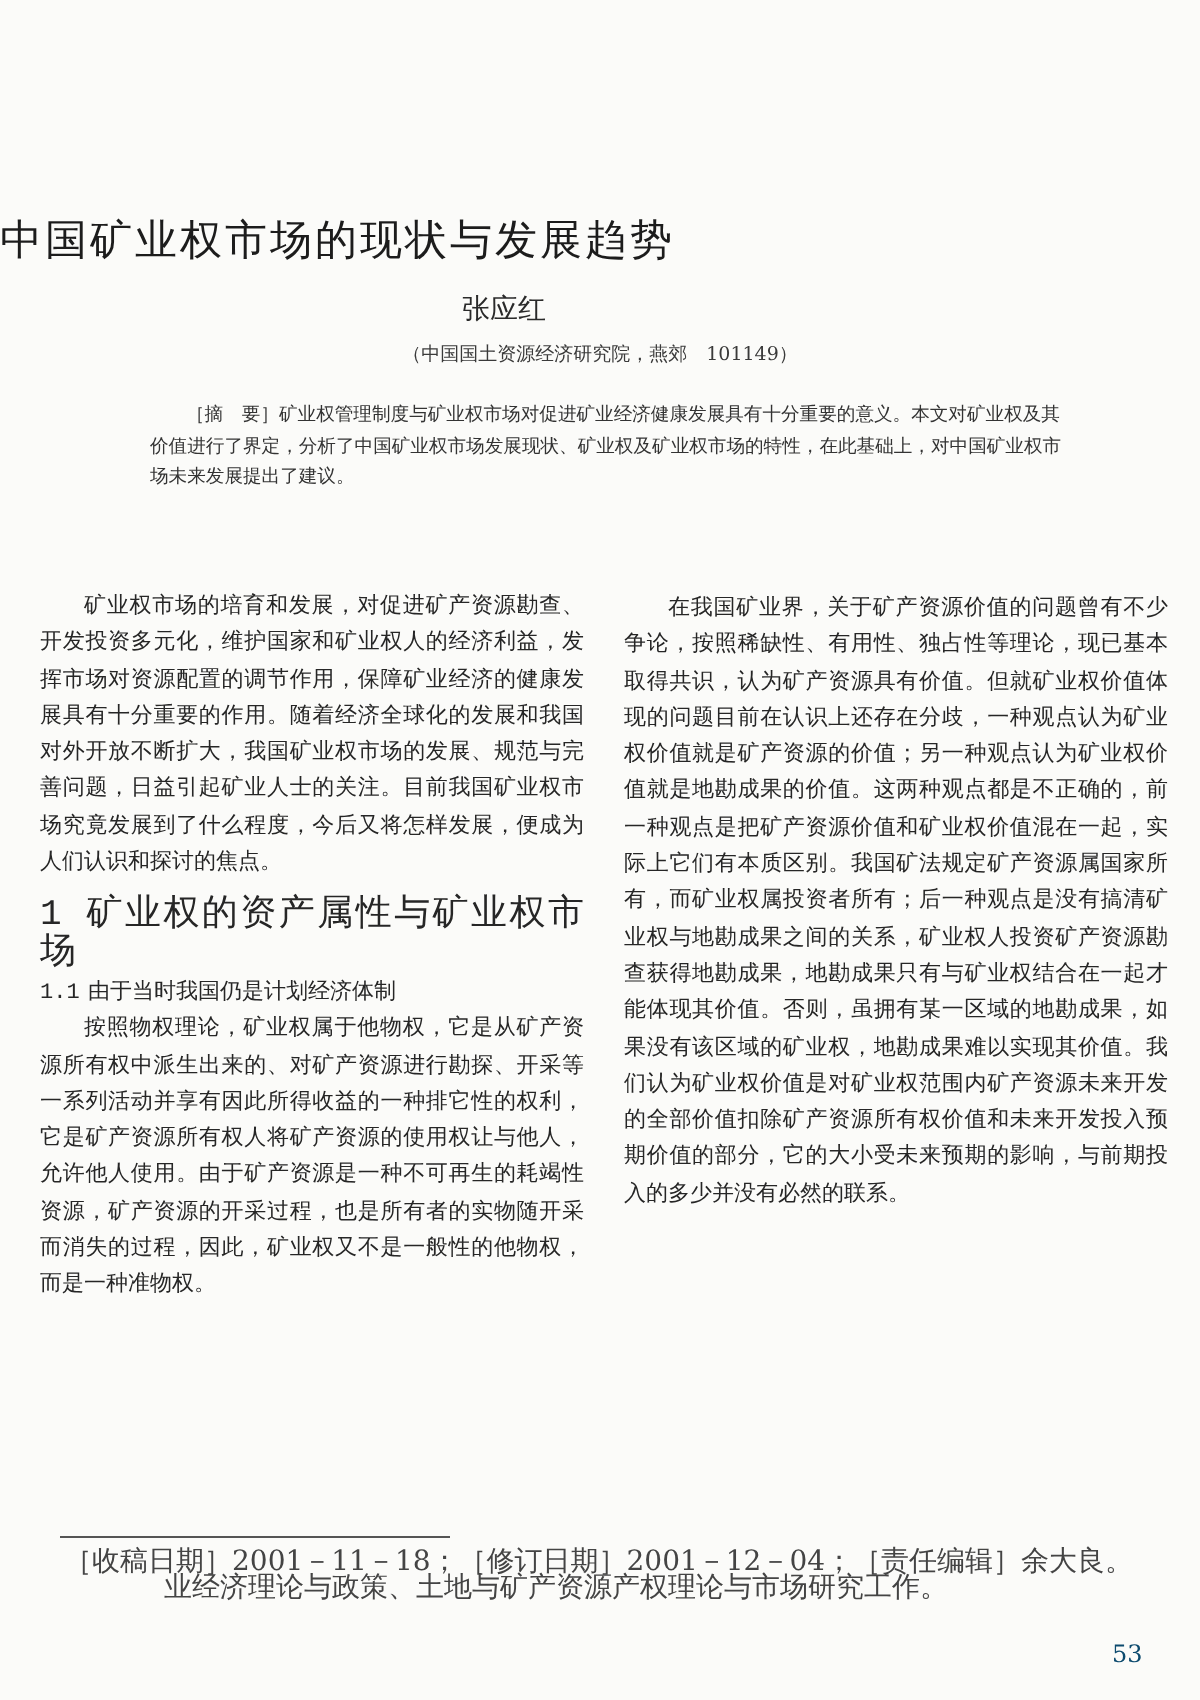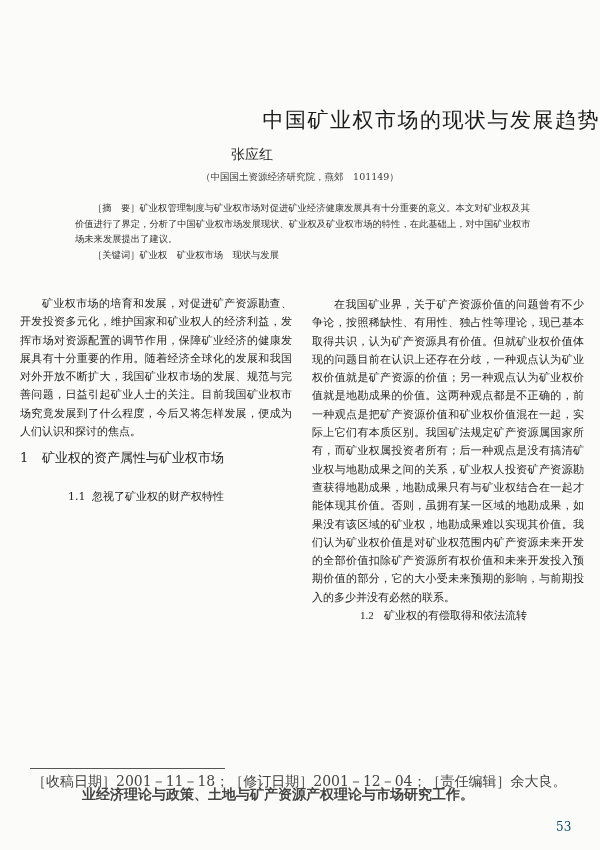--- a/index.html
+++ b/index.html
@@ -1,83 +1,82 @@
 <!DOCTYPE html>
 <html><head>
   <meta charset="utf-8">
   <style>
     html, body { margin: 0; padding: 0; }
     body {
       width: 600px; height: 850px; background: #fbfbf9; position: relative; overflow: hidden;
       font-family: "DejaVu Serif", "Liberation Serif", serif; color: #2a2a2a;
     }
     .title {
-      position: absolute; top: 92px; left: 0; width: 600px; text-align: right;
+      position: absolute; top: 92px; left: 0; width: 600px; text-align: left;
       font-size: 21px; letter-spacing: 1.5px; color: #1c1c1c; font-weight: normal;
     }
     .author {
       position: absolute; top: 146px; left: 0; width: 504px; text-align: center;
       font-size: 14px; color: #2a2a2a;
     }
     .affil {
       position: absolute; top: 171px; left: 0; width: 600px; text-align: center;
       font-size: 9.5px; color: #3a3a3a;
     }
     .abstract {
       position: absolute; top: 200px; left: 75px; width: 460px;
       font-size: 9.3px; line-height: 15.5px; color: #333;
     }
     .abstract p { margin: 0; }
     .abstract .ind { text-indent: 18px; }
     .col {
       position: absolute; top: 295px; width: 272px;
       font-size: 11px; line-height: 18.3px; color: #262626; text-align: justify;
     }
-    .col.left { left: 20px; }
+    .col.left { left: 20px; font-family: Liberation Mono, monospace; }
     .col.right { left: 312px; font-family: Liberation Serif, serif; }
     .col p { margin: 0; text-indent: 22px; }
-    .h1 { font-size: 13px; margin: 8px 0 20px 0; text-indent: 0; }
+    .h1 { font-size: 18px; margin: 8px 0 2px 0; text-indent: 0; }
     .h1 .num { display: inline-block; width: 22px; }
     .h2 { font-size: 11px; text-indent: 0 !important; }
-    .h2 .num { display: inline-block; width: 24px; margin-left: 48px; }
+    .h2 .num { display: inline-block; width: 24px; }
     .rule {
       position: absolute; top: 768px; left: 30px; width: 195px; height: 0;
       border-top: 1px solid #555;
     }
     .notes {
       position: absolute; top: 775px; left: 32px; width: 540px;
       font-size: 14px; line-height: 13px; color: #444;
     }
     .notes p { margin: 0; }
-    .notes .cont { padding-left: 50px; font-weight: bold; }
+    .notes .cont { padding-left: 50px; }
     .pagenum {
       position: absolute; top: 820px; left: 556px; font-size: 12px; color: #0c4a6e;
     }
   </style>
 </head>
 <body>
 
 <h1 class="title">中国矿业权市场的现状与发展趋势</h1>
 <div class="author">张应红</div>
 <div class="affil">（中国国土资源经济研究院，燕郊　101149）</div>
 
 <div class="abstract">
   <p class="ind"><span>［摘　要］</span><span>矿业权管理制度与矿业权市场对促进矿业经济健康发展具有十分重要的意义。本文对矿业权及其价值进行了界定，分析了中国矿业权市场发展现状、矿业权及矿业权市场的特性，在此基础上，对中国矿业权市场未来发展提出了建议。</span></p>
-  <p class="ind"><span>［关键词］</span><span>矿业权　矿业权市场　现状与发展</span></p>
 </div>
 
 <div class="col left">
   <p>矿业权市场的培育和发展，对促进矿产资源勘查、开发投资多元化，维护国家和矿业权人的经济利益，发挥市场对资源配置的调节作用，保障矿业经济的健康发展具有十分重要的作用。随着经济全球化的发展和我国对外开放不断扩大，我国矿业权市场的发展、规范与完善问题，日益引起矿业人士的关注。目前我国矿业权市场究竟发展到了什么程度，今后又将怎样发展，便成为人们认识和探讨的焦点。</p>
   <div class="h1"><span class="num">1</span><span>矿业权的资产属性与矿业权市场</span></div>
-  <p class="h2"><span class="num">1.1</span><span>忽视了矿业权的财产权特性</span></p>
+  <p class="h2"><span class="num">1.1</span><span>由于当时我国仍是计划经济体制</span></p>
+  <p>按照物权理论，矿业权属于他物权，它是从矿产资源所有权中派生出来的、对矿产资源进行勘探、开采等一系列活动并享有因此所得收益的一种排它性的权利，它是矿产资源所有权人将矿产资源的使用权让与他人，允许他人使用。由于矿产资源是一种不可再生的耗竭性资源，矿产资源的开采过程，也是所有者的实物随开采而消失的过程，因此，矿业权又不是一般性的他物权，而是一种准物权。</p>
 </div>
 
 <div class="col right">
   <p>在我国矿业界，关于矿产资源价值的问题曾有不少争论，按照稀缺性、有用性、独占性等理论，现已基本取得共识，认为矿产资源具有价值。但就矿业权价值体现的问题目前在认识上还存在分歧，一种观点认为矿业权价值就是矿产资源的价值；另一种观点认为矿业权价值就是地勘成果的价值。这两种观点都是不正确的，前一种观点是把矿产资源价值和矿业权价值混在一起，实际上它们有本质区别。我国矿法规定矿产资源属国家所有，而矿业权属投资者所有；后一种观点是没有搞清矿业权与地勘成果之间的关系，矿业权人投资矿产资源勘查获得地勘成果，地勘成果只有与矿业权结合在一起才能体现其价值。否则，虽拥有某一区域的地勘成果，如果没有该区域的矿业权，地勘成果难以实现其价值。我们认为矿业权价值是对矿业权范围内矿产资源未来开发的全部价值扣除矿产资源所有权价值和未来开发投入预期价值的部分，它的大小受未来预期的影响，与前期投入的多少并没有必然的联系。</p>
-  <p class="h2"><span class="num">1.2</span><span>矿业权的有偿取得和依法流转</span></p>
 </div>
 
 <div class="rule"></div>
 <div class="notes">
   <p>［收稿日期］2001－11－18；［修订日期］2001－12－04；［责任编辑］余大良。</p>
   <p class="cont">业经济理论与政策、土地与矿产资源产权理论与市场研究工作。</p>
 </div>
 
 <div class="pagenum">53</div>
 

